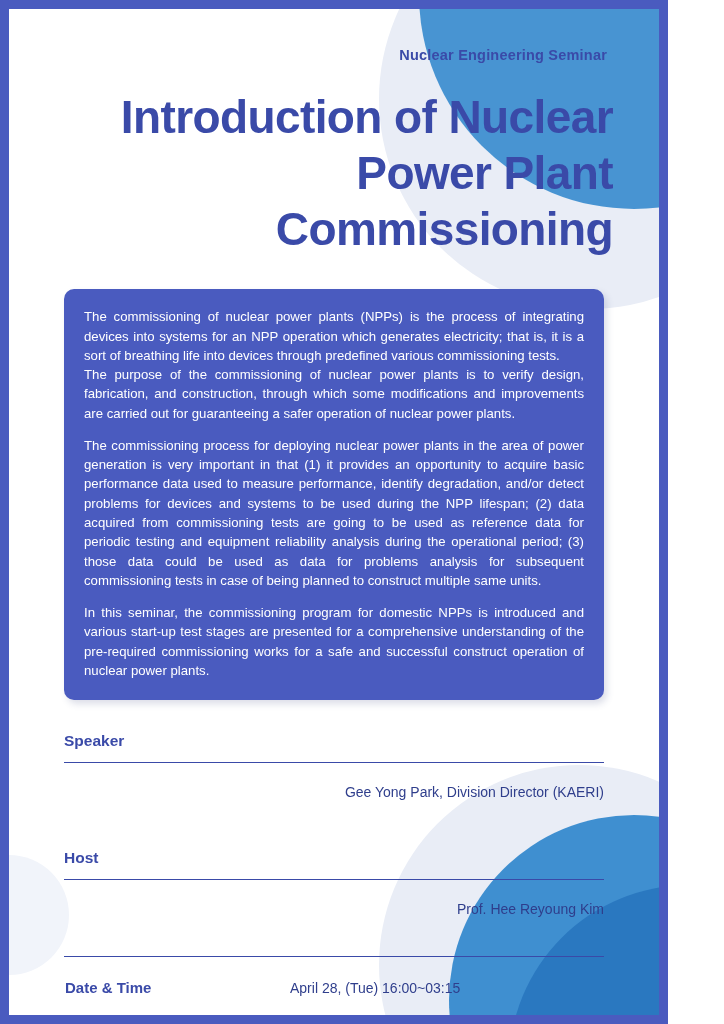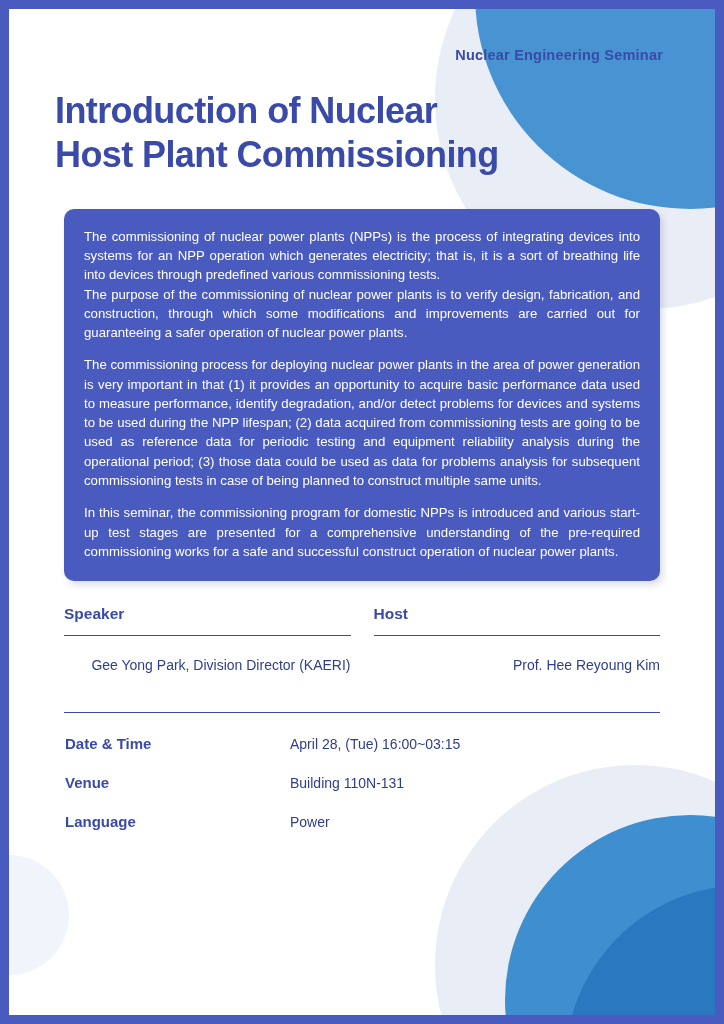--- a/index.html
+++ b/index.html
@@ -5,21 +5,21 @@
   html, body {
     margin: 0;
     padding: 0;
     background: #ffffff;
   }
   body {
     font-family: "Liberation Sans", sans-serif;
   }
   .poster {
     position: relative;
-    width: 724px;
+    width: 668px;
     height: 1024px;
     background: #ffffff;
     overflow: hidden;
     box-sizing: border-box;
     border: 9px solid #4a5bbf;
   }
   .inner {
     position: absolute;
     inset: 0;
     background: #ffffff;
@@ -94,22 +94,22 @@
     font-size: 14.5px;
     font-weight: bold;
     color: #3a4aa8;
     letter-spacing: 0.2px;
     padding-top: 38px;
     padding-right: 12px;
   }
 
   .title {
     margin-top: 26px;
-    text-align: left;
-    font-size: 36px;
+    text-align: right;
+    font-size: 46px;
     line-height: 1.22;
     font-weight: bold;
     color: #3a4aa8;
     letter-spacing: -0.6px;
     padding: 0 6px;
   }
   .title .line { display: block; }
 
   .abstract-box {
     margin: 32px 15px 12px 15px;
@@ -127,22 +127,23 @@
   }
   .abstract-box p + p {
     margin-top: 13px;
   }
   .abstract-box p.tight + p.tight {
     margin-top: 0;
   }
 
   .people {
     display: flex;
-    margin: 24px 15px 0 15px;
-    gap: 23px;
+    margin: 32px 15px 0 15px;
+    gap: 44px;
+    flex-direction: column;
   }
   .person {
     flex: 1;
   }
   .person-role {
     font-size: 15.5px;
     font-weight: bold;
     color: #3a4aa8;
     padding-bottom: 12px;
   }
@@ -193,21 +194,21 @@
     <div class="shape-br-blue"></div>
     <div class="shape-br-deep"></div>
     <div class="shape-bl-dot"></div>
 
     <div class="content">
 
       <div class="kicker">Nuclear Engineering Seminar</div>
 
       <div class="title">
         <span class="line">Introduction of Nuclear</span>
-        <span class="line">Host Plant Commissioning</span>
+        <span class="line">Power Plant Commissioning</span>
       </div>
 
       <div class="abstract-box">
         <p class="tight">The commissioning of nuclear power plants (NPPs) is the process of integrating devices into systems for an NPP operation which generates electricity; that is, it is a sort of breathing life into devices through predefined various commissioning tests.</p>
         <p class="tight">The purpose of the commissioning of nuclear power plants is to verify design, fabrication, and construction, through which some modifications and improvements are carried out for guaranteeing a safer operation of nuclear power plants.</p>
         <p>The commissioning process for deploying nuclear power plants in the area of power generation is very important in that (1) it provides an opportunity to acquire basic performance data used to measure performance, identify degradation, and/or detect problems for devices and systems to be used during the NPP lifespan; (2) data acquired from commissioning tests are going to be used as reference data for periodic testing and equipment reliability analysis during the operational period; (3) those data could be used as data for problems analysis for subsequent commissioning tests in case of being planned to construct multiple same units.</p>
         <p>In this seminar, the commissioning program for domestic NPPs is introduced and various start-up test stages are presented for a comprehensive understanding of the pre-required commissioning works for a safe and successful construct operation of nuclear power plants.</p>
       </div>
 
       <div class="people">

